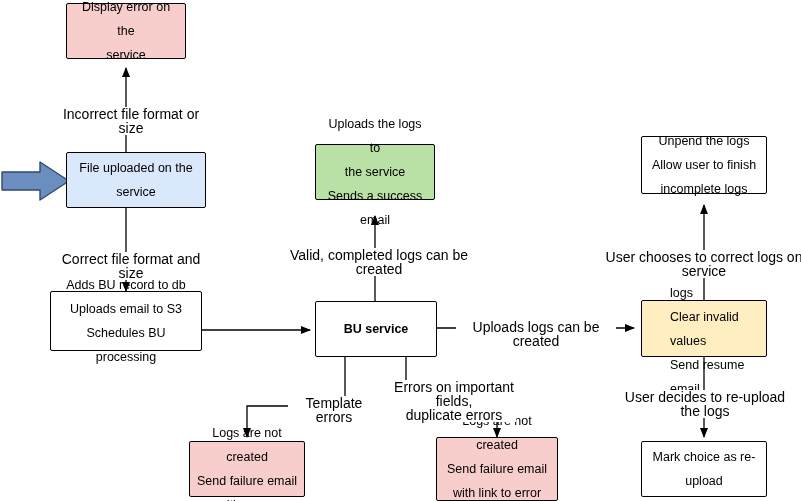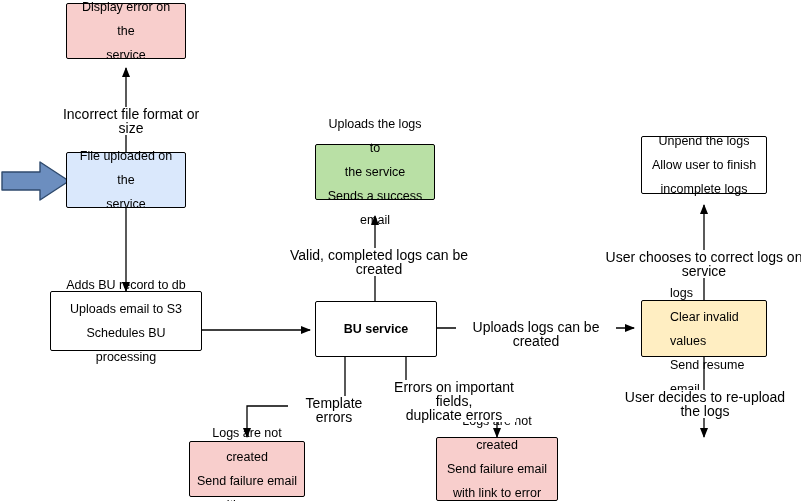--- a/index.html
+++ b/index.html
@@ -94,21 +94,21 @@
     </g>
   </svg>
 
   <svg class="block-arrow" style="left:0px;top:158px;width:72px;height:46px;" viewBox="0 0 72 46">
     <path d="M2,14 L40,14 L40,4 L69,23 L40,42 L40,32 L2,32 Z" fill="#6c8ebf" stroke="#2f4a6d" stroke-width="1.4" stroke-linejoin="round"></path>
   </svg>
 
   <div class="node pink" style="left:66px;top:3px;width:120px;height:56px;">Display error on the
 service</div>
 
-  <div class="node blue" style="left:66px;top:152px;width:120px;height:56px;">File uploaded on the
+  <div class="node blue" style="left:66px;top:152px;width:140px;height:56px;">File uploaded on the
 service</div>
 
   <div class="node" style="left:50px;top:291px;width:152px;height:60px;">Adds BU record to db
 Uploads email to S3
 Schedules BU processing</div>
 
   <div class="node green" style="left:315px;top:144px;width:120px;height:56px;">Uploads the logs to
 the service
 Sends a success
 email</div>
@@ -125,23 +125,26 @@
 
   <div class="node pink" style="left:189px;top:441px;width:116px;height:56px;">Logs are not created
 Send failure email
 with errors</div>
 
   <div class="node pink" style="left:436px;top:437px;width:122px;height:64px;">Logs are not created
 Send failure email
 with link to error
 summary</div>
 
+  <div class="node" style="left:641px;top:441px;width:126px;height:56px;">Mark choice as re-
+upload</div>
 
   <div class="edge-label" style="left:54px;top:107px;width:150px;">Incorrect file format or size</div>
 
+  <div class="edge-label" style="left:54px;top:252px;width:150px;">Correct file format and size</div>
 
   <div class="edge-label" style="left:279px;top:248px;width:196px;">Valid, completed logs can be created</div>
 
   <div class="edge-label" style="left:456px;top:320px;width:156px;">Uploads logs can be created</div>
 
   <div class="edge-label" style="left:288px;top:396px;width:88px;text-align:center;">Template errors</div>
 
   <div class="edge-label" style="left:392px;top:380px;width:120px;">Errors on important fields,
 duplicate errors</div>
 

